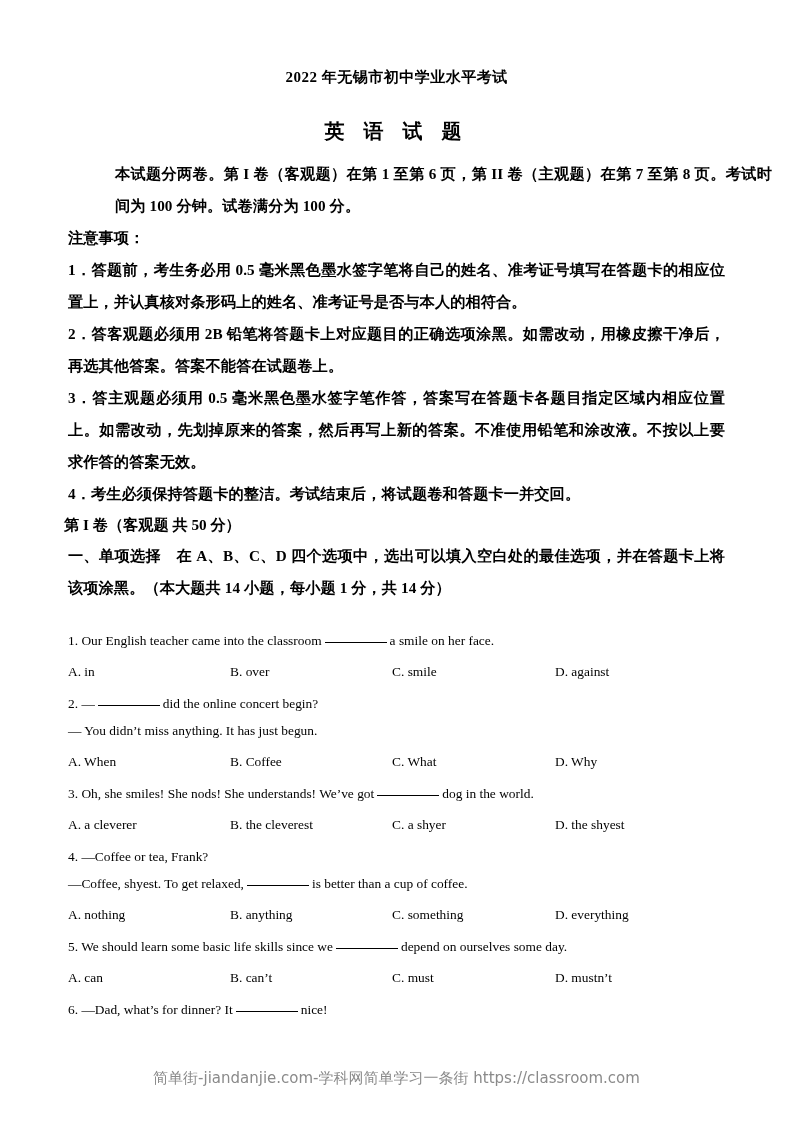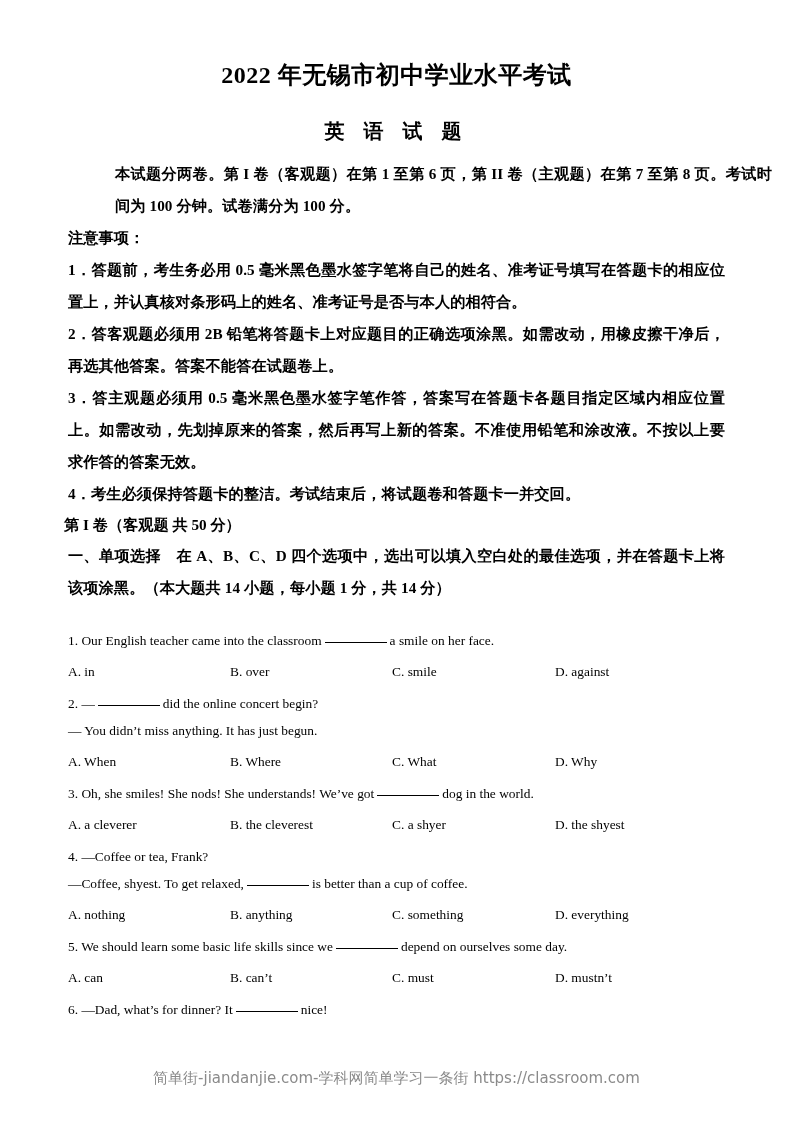--- a/index.html
+++ b/index.html
@@ -14,25 +14,25 @@
     background: #ffffff;
     overflow: hidden;
     font-family: "Liberation Serif", "DejaVu Serif", serif;
     color: #000000;
   }
 
   
   .doc-title {
     position: absolute;
     left: 68px;
-    top: 60px;
+    top: 68px;
     width: 657px;
     text-align: center;
     font-family: "Liberation Serif", "DejaVu Serif", serif;
-    font-size: 24px;
+    font-size: 15px;
     font-weight: bold;
     letter-spacing: 0.5px;
     line-height: 1.3;
   }
   .doc-subtitle {
     position: absolute;
     left: 68px;
     top: 118px;
     width: 657px;
     text-align: center;
@@ -149,21 +149,21 @@
       <span class="opt c0">A. in</span>
       <span class="opt c1">B. over</span>
       <span class="opt c2">C. smile</span>
       <span class="opt c3">D. against</span>
     </div>
 
     <div class="qstem"><span>2. —</span><span class="blankline"></span><span>did the online concert begin?</span></div>
     <div class="qstem" style="margin-top:-4px;">— You didn’t miss anything. It has just begun.</div>
     <div class="opts">
       <span class="opt c0">A. When</span>
-      <span class="opt c1">B. Where</span>
+      <span class="opt c1">B. Coffee</span>
       <span class="opt c2">C. What</span>
       <span class="opt c3">D. Why</span>
     </div>
 
     <div class="qstem"><span>3. Oh, she smiles! She nods! She understands! We’ve got</span><span class="blankline"></span><span>dog in the world.</span></div>
     <div class="opts">
       <span class="opt c0">A. a cleverer</span>
       <span class="opt c1">B. the cleverest</span>
       <span class="opt c2">C. a shyer</span>
       <span class="opt c3">D. the shyest</span>

